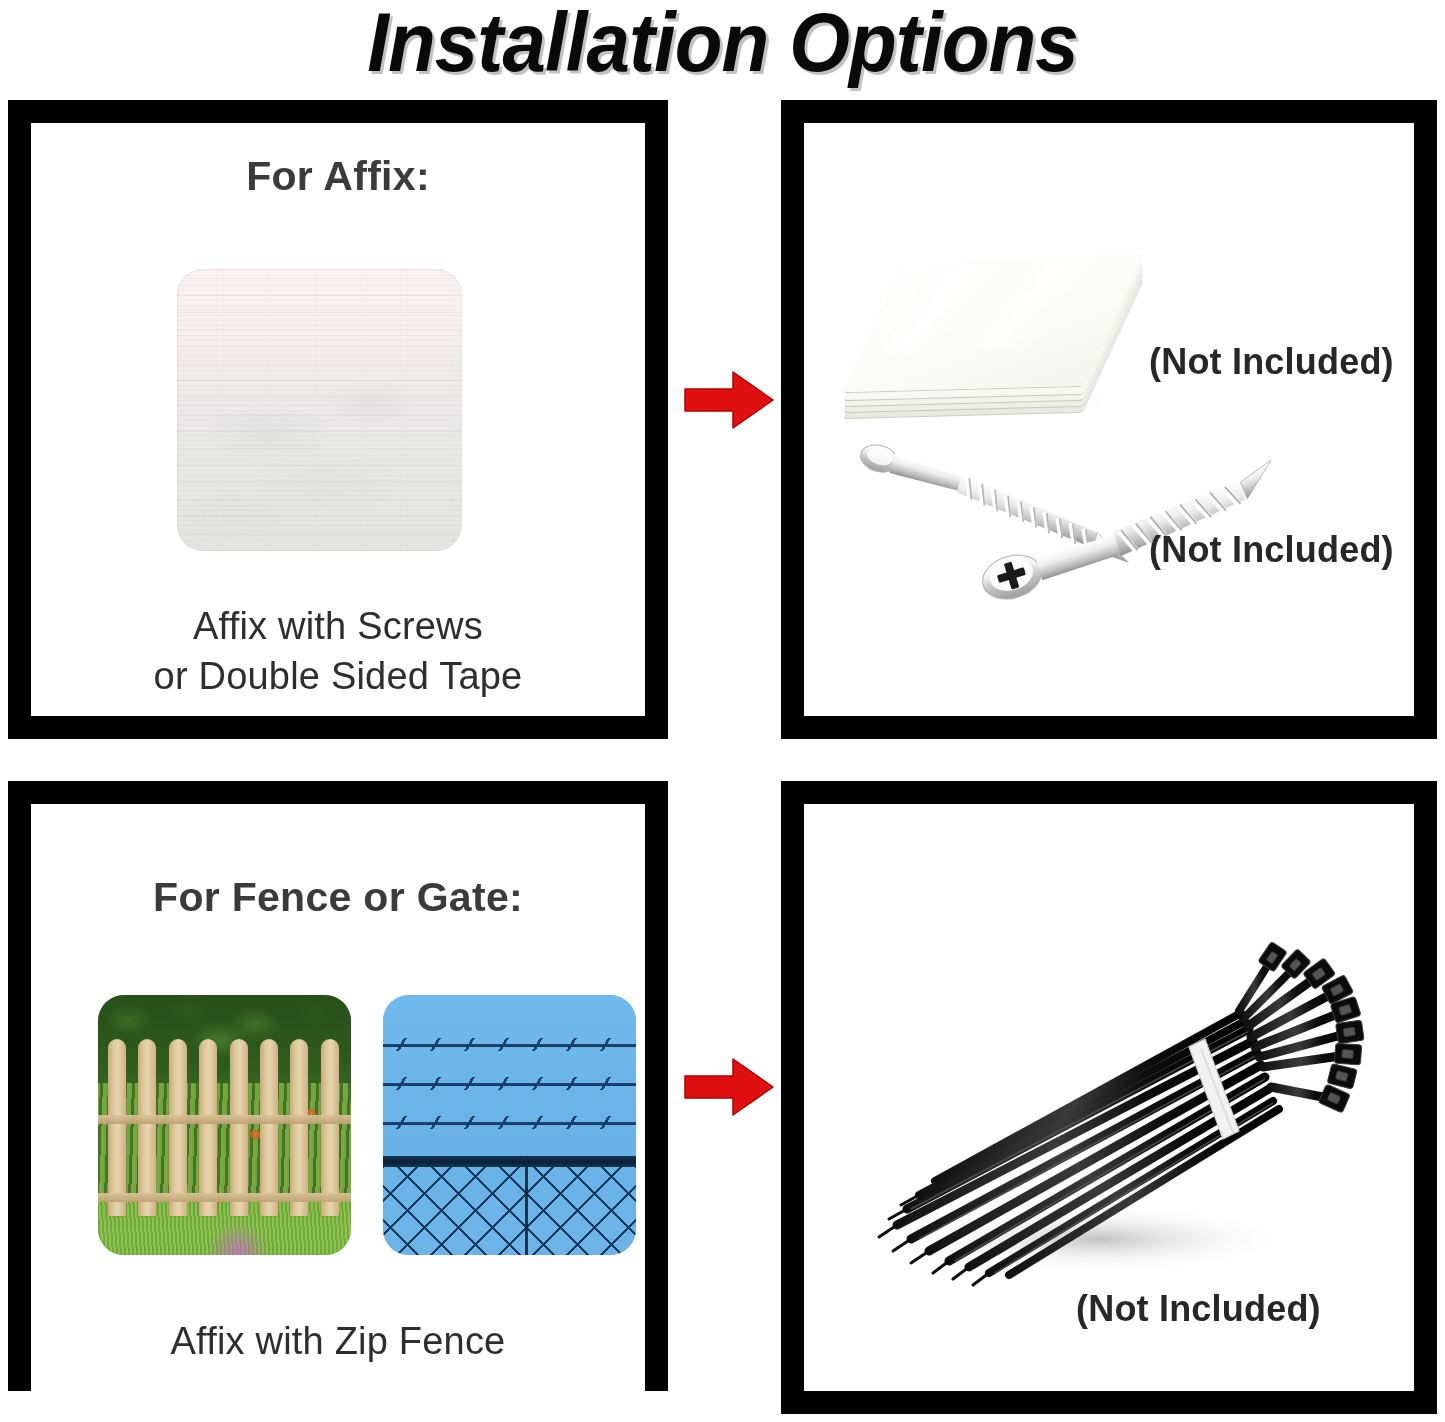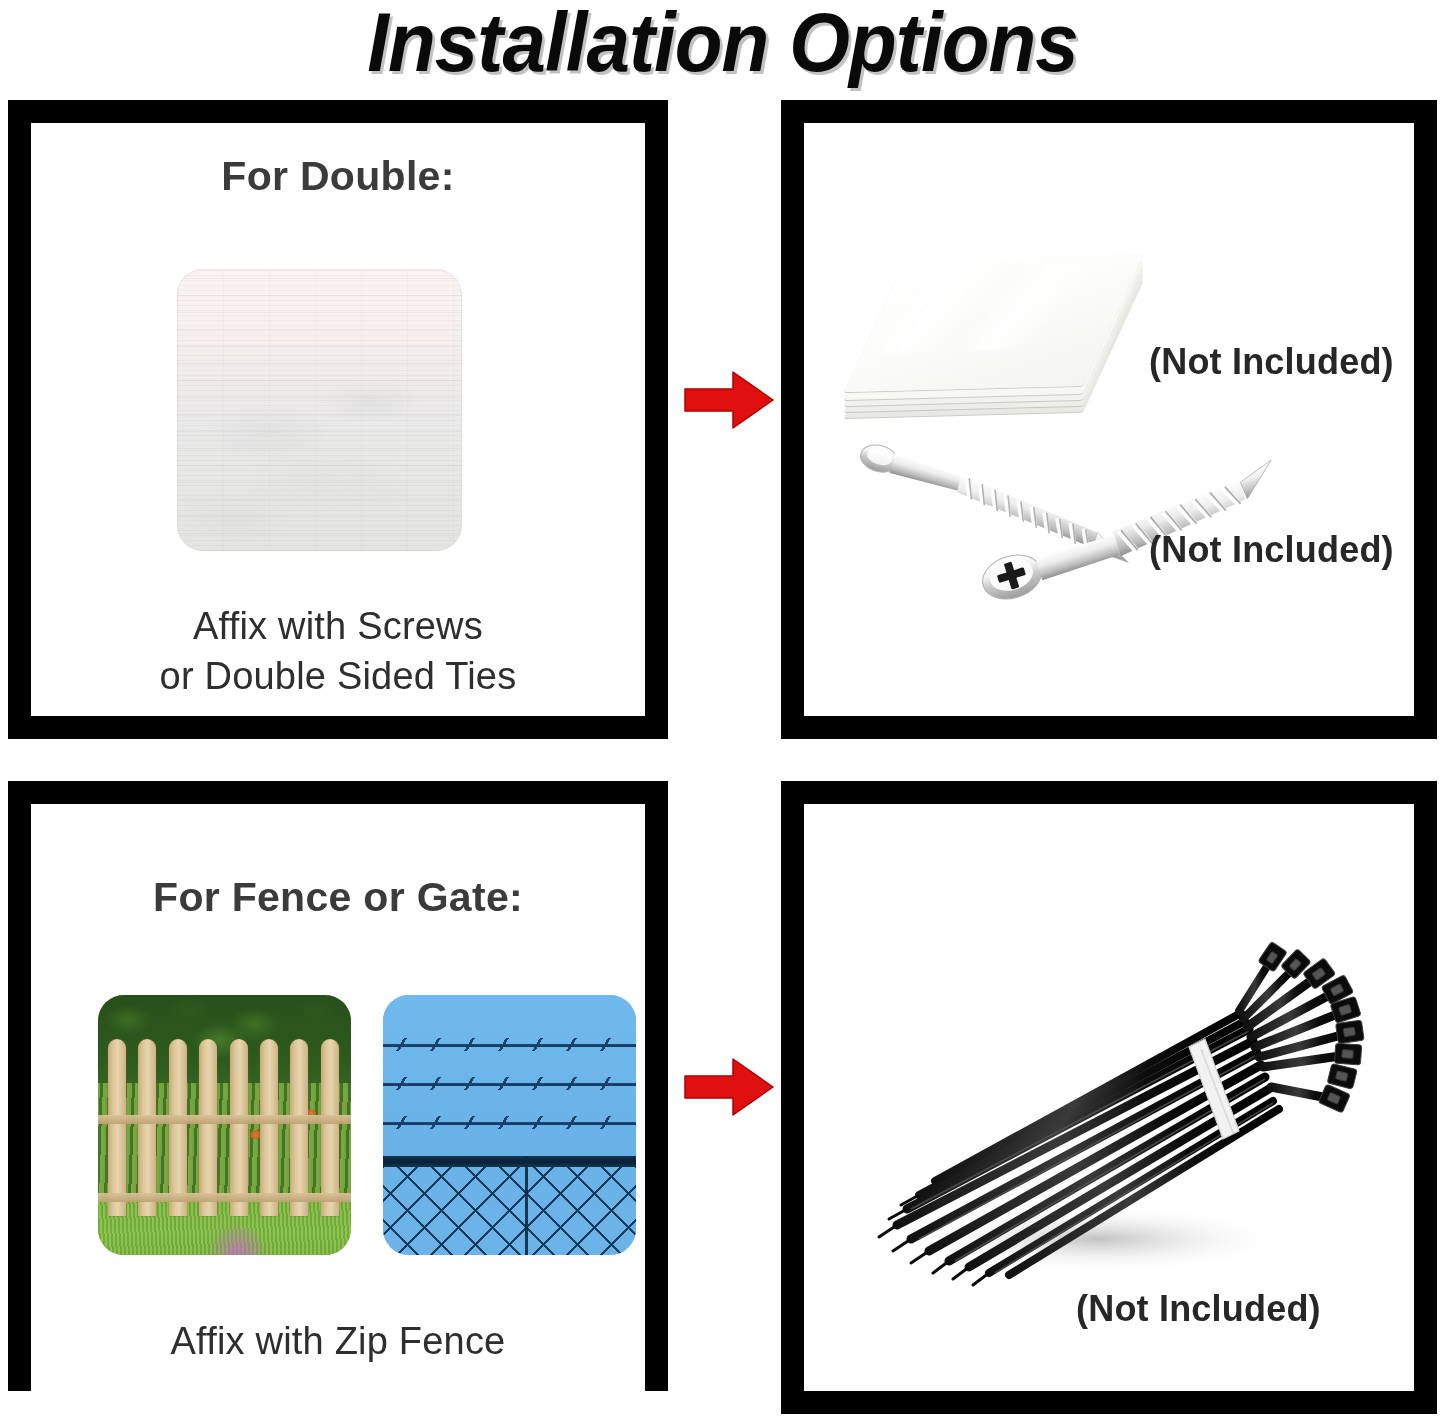--- a/index.html
+++ b/index.html
@@ -212,30 +212,30 @@
   #ziptie-wrap svg{display:block;overflow:visible;}
 </style>
 </head>
 <body>
 
 <div id="title">Installation Options</div>
 
 <div class="panel" id="panel-tl">
   <div class="inner">
 
-    <div class="head-txt" style="top:30px;">For Double:</div>
+    <div class="head-txt" style="top:30px;">For Affix:</div>
 
     <div id="wall-swatch">
       <div class="bricks"></div>
       <div class="grain"></div>
       <div class="blotch"></div>
     </div>
 
     <div class="foot-txt" style="top:478px;">Affix with Screws</div>
-    <div class="foot-txt" style="top:528px;">or Double Sided Ties</div>
+    <div class="foot-txt" style="top:528px;">or Double Sided Tape</div>
   </div>
 </div>
 
 <div class="arrow" style="left:683px;top:369px;">
   <svg width="92" height="62" viewBox="0 0 92 62">
     <path d="M2,20 L50,20 L50,3 L90,31 L50,59 L50,42 L2,42 Z" fill="#E01010" stroke="#B00000" stroke-width="1.5" stroke-linejoin="round"></path>
   </svg>
 </div>
 
 <div class="panel" id="panel-tr">

